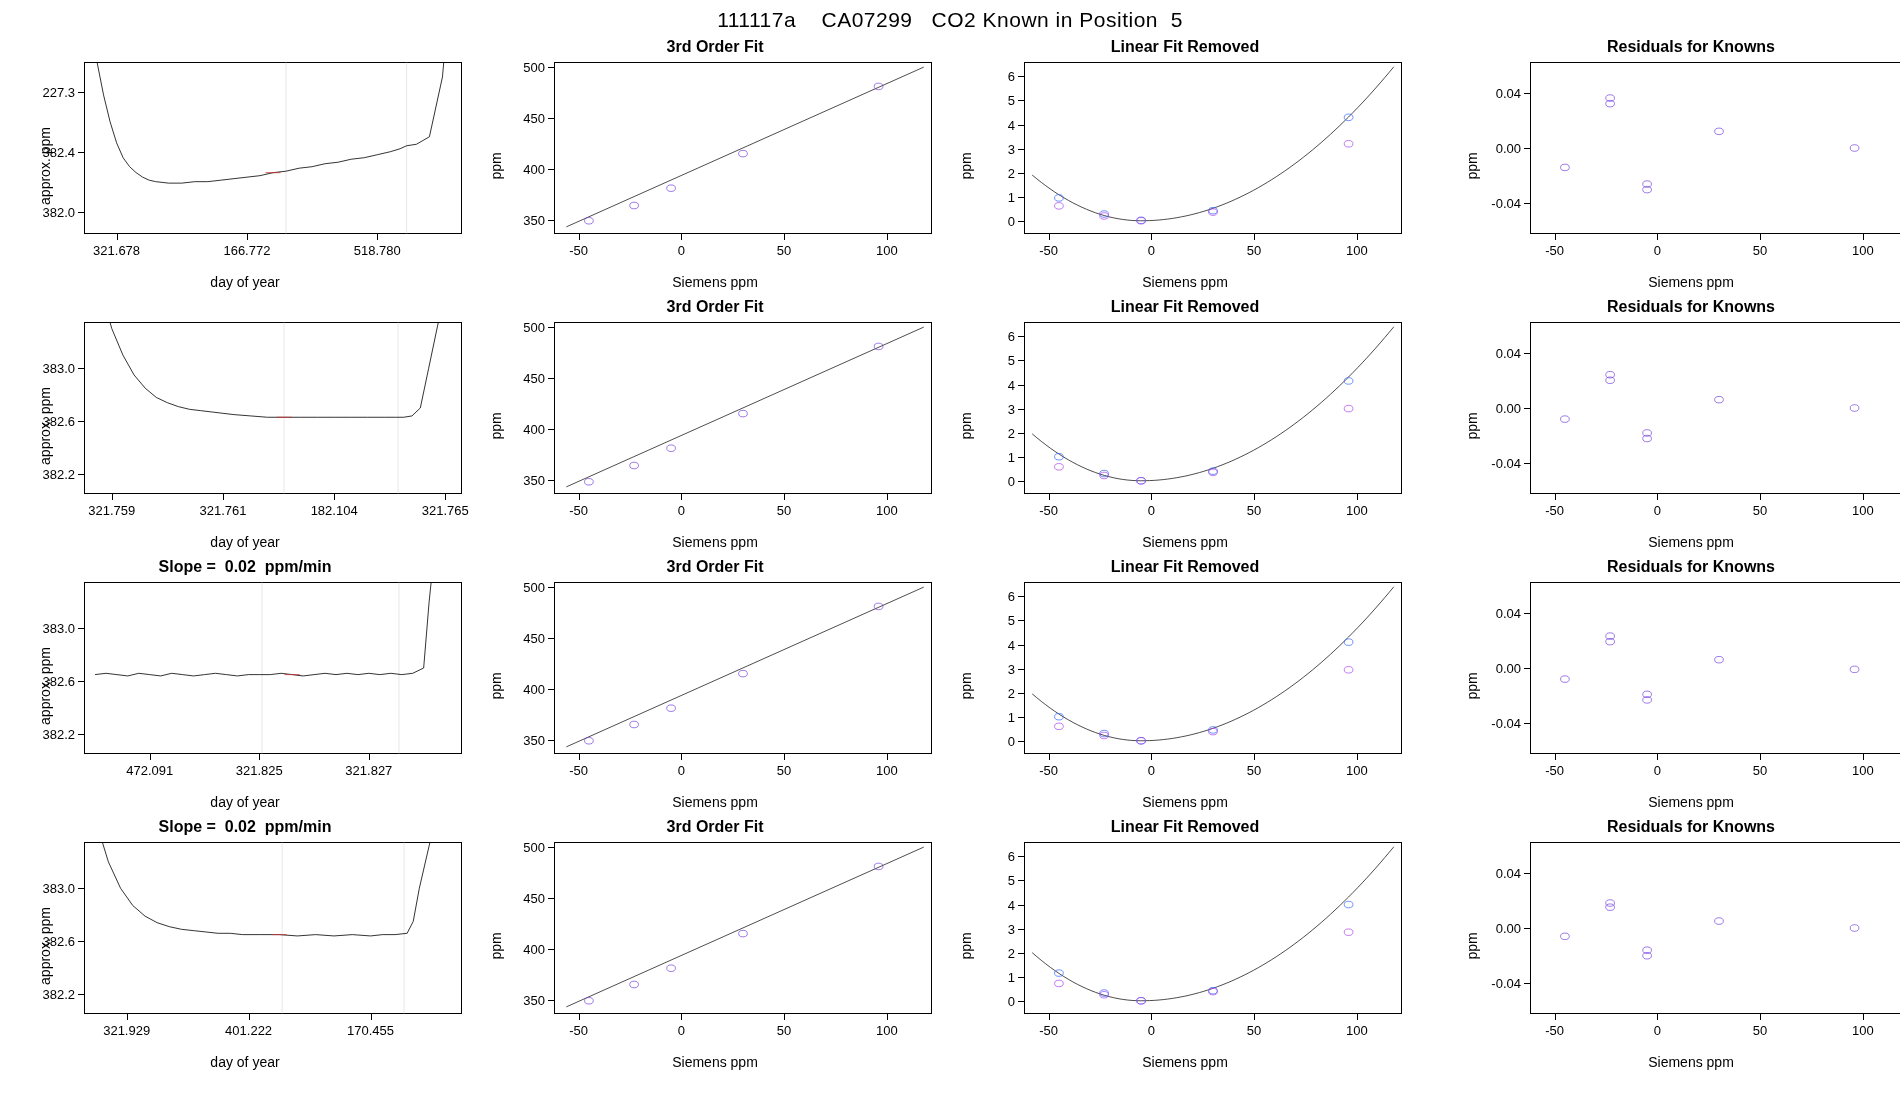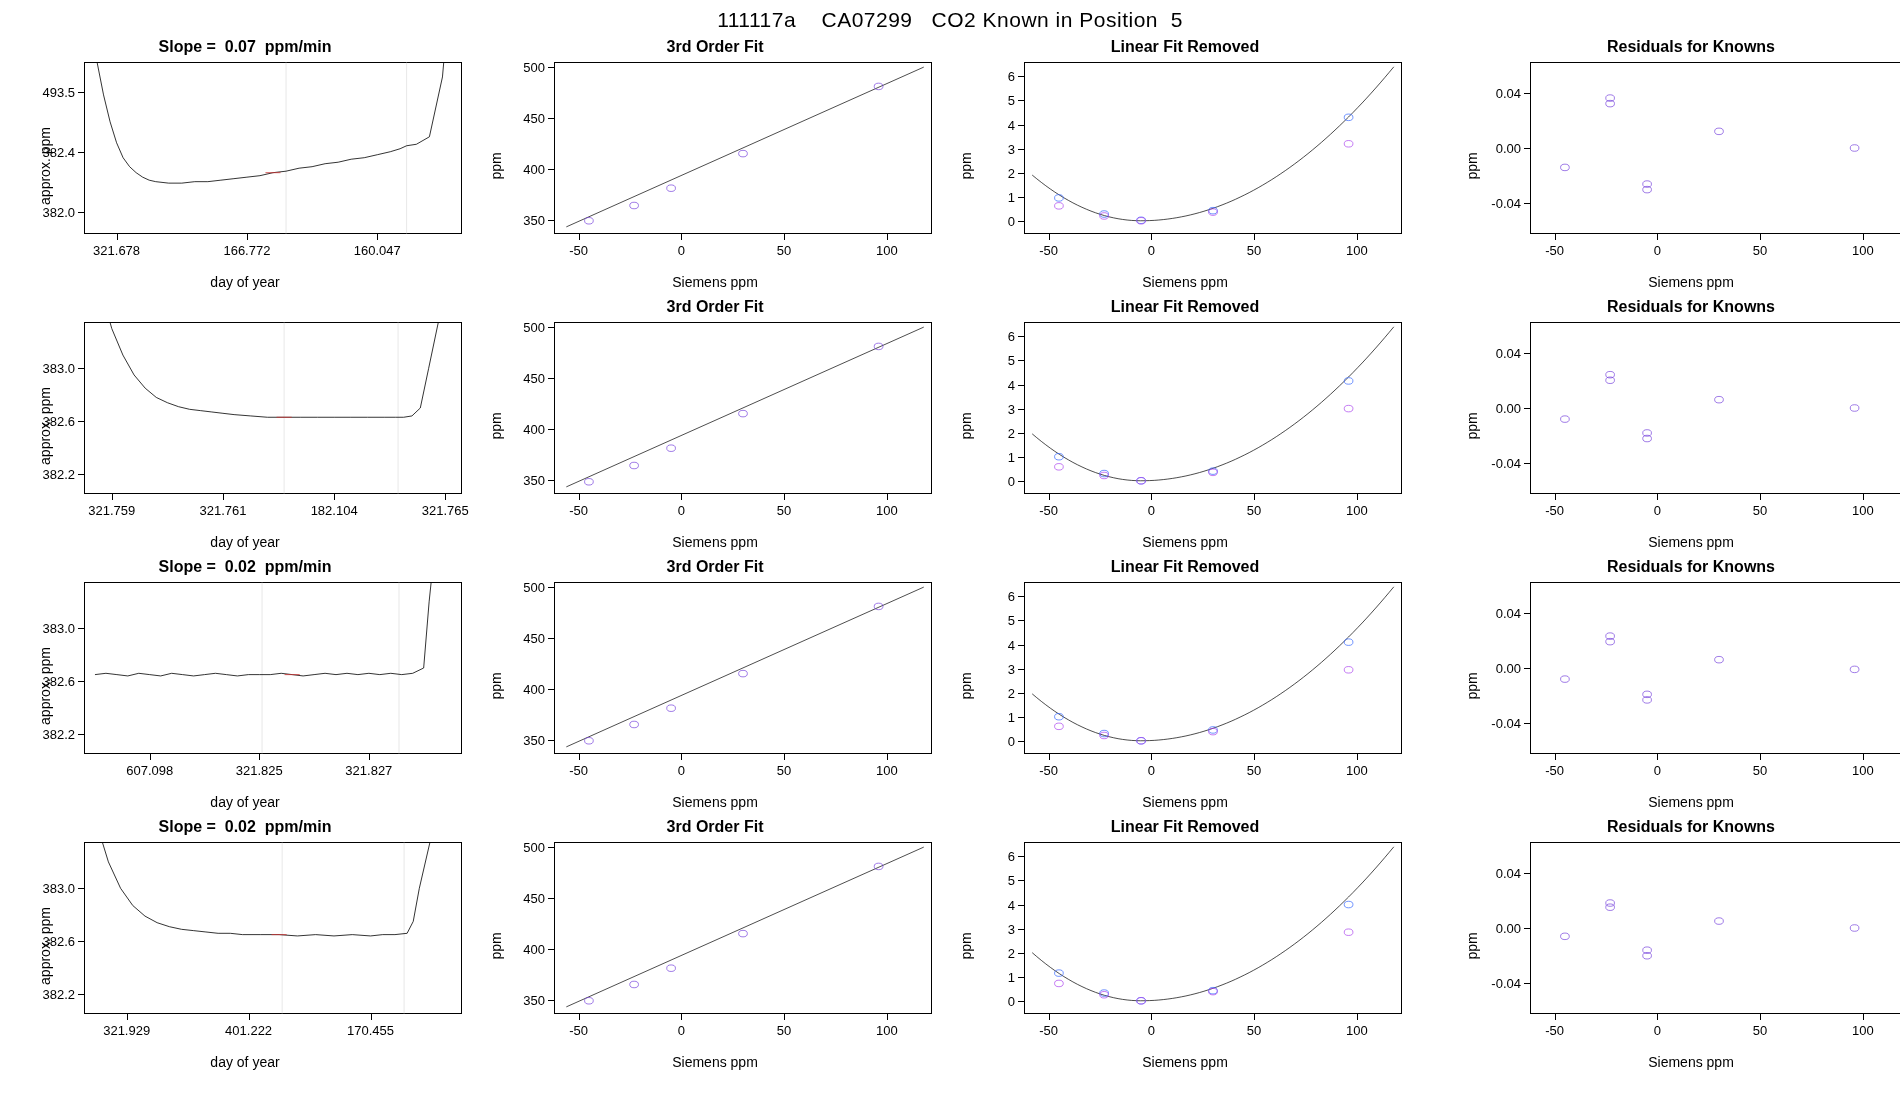--- a/index.html
+++ b/index.html
@@ -26,43 +26,42 @@
   .tickmark{position:absolute;background:#000;}
 </style>
 </head>
 <body>
 
 <div class="page">
   <div class="main-title">111117a    CA07299   CO2 Known in Position  5</div>
   <div class="grid">
       <div class="row">
         <div class="cell c0">
-          <div class="panel-title">Slope =  0.07  ppm/min</div>
           <div class="plotbox">
             <div class="frame"></div>
             <div class="svgwrap">
               <svg viewBox="0 0 100 100" preserveAspectRatio="none">
                 <line x1="53.448275862694175" y1="0" x2="53.448275862694175" y2="100" stroke="#bbbbbb" stroke-width="0.35" vector-effect="non-scaling-stroke"></line>
                 <line x1="85.34482758685745" y1="0" x2="85.34482758685745" y2="100" stroke="#bbbbbb" stroke-width="0.35" vector-effect="non-scaling-stroke"></line>
                 <path d="M1.72 -17.39 L3.45 0.00 L5.17 19.13 L6.90 34.78 L8.62 46.96 L10.34 55.65 L12.07 60.87 L13.79 64.35 L15.52 66.96 L17.24 68.70 L18.97 69.57 L22.41 70.43 L25.86 70.43 L29.31 69.57 L32.76 69.57 L36.21 68.70 L39.66 67.83 L43.10 66.96 L46.55 66.09 L50.00 64.35 L53.45 63.48 L56.90 61.74 L60.34 60.87 L63.79 59.13 L67.24 58.26 L70.69 56.52 L74.14 55.65 L77.59 53.91 L81.03 52.17 L83.62 50.43 L85.34 48.70 L87.93 47.83 L91.38 43.48 L94.83 8.70 L96.55 -34.78 " fill="none" stroke="#000000" stroke-width="0.8" vector-effect="non-scaling-stroke"></path>
                 <line x1="48.00000000049003" y1="64.34782608695858" x2="52.00000000049003" y2="64.34782608695858" stroke="#cc3333" stroke-width="0.8" vector-effect="non-scaling-stroke"></line>
               </svg>
             </div>
             <div class="tickmark" style="left: -6px; width: 6px; height: 1px; top: 86.9565%;"></div>
             <div class="ytick" style="right: 100%; margin-right: 9px; top: 86.9565%; transform: translateY(-50%);">382.0</div>
             <div class="tickmark" style="left: -6px; width: 6px; height: 1px; top: 52.1739%;"></div>
             <div class="ytick" style="right: 100%; margin-right: 9px; top: 52.1739%; transform: translateY(-50%);">382.4</div>
             <div class="tickmark" style="left: -6px; width: 6px; height: 1px; top: 17.3913%;"></div>
-            <div class="ytick" style="right: 100%; margin-right: 9px; top: 17.3913%; transform: translateY(-50%);">493.5</div>
+            <div class="ytick" style="right: 100%; margin-right: 9px; top: 17.3913%; transform: translateY(-50%);">227.3</div>
             <div class="tickmark" style="top: 100%; height: 6px; width: 1px; left: 8.62069%;"></div>
             <div class="xtick" style="top: calc(100% + 9px); left: 8.62069%; transform: translateX(-50%);">321.678</div>
             <div class="tickmark" style="top: 100%; height: 6px; width: 1px; left: 43.1034%;"></div>
             <div class="xtick" style="top: calc(100% + 9px); left: 43.1034%; transform: translateX(-50%);">166.772</div>
             <div class="tickmark" style="top: 100%; height: 6px; width: 1px; left: 77.5862%;"></div>
-            <div class="xtick" style="top: calc(100% + 9px); left: 77.5862%; transform: translateX(-50%);">160.047</div>
+            <div class="xtick" style="top: calc(100% + 9px); left: 77.5862%; transform: translateX(-50%);">518.780</div>
           </div>
           <div class="xlab">day of year</div>
           <div class="ylab two">approx. ppm</div>
         </div>
         <div class="cell c1">
           <div class="panel-title">3rd Order Fit</div>
           <div class="plotbox">
             <div class="frame"></div>
             <div class="svgwrap">
               <svg viewBox="0 0 100 100" preserveAspectRatio="none">
@@ -329,21 +328,21 @@
                 <line x1="53.072463768056245" y1="53.846153846156874" x2="57.072463768056245" y2="53.846153846156874" stroke="#cc3333" stroke-width="0.8" vector-effect="non-scaling-stroke"></line>
               </svg>
             </div>
             <div class="tickmark" style="left: -6px; width: 6px; height: 1px; top: 88.4615%;"></div>
             <div class="ytick" style="right: 100%; margin-right: 9px; top: 88.4615%; transform: translateY(-50%);">382.2</div>
             <div class="tickmark" style="left: -6px; width: 6px; height: 1px; top: 57.6923%;"></div>
             <div class="ytick" style="right: 100%; margin-right: 9px; top: 57.6923%; transform: translateY(-50%);">382.6</div>
             <div class="tickmark" style="left: -6px; width: 6px; height: 1px; top: 26.9231%;"></div>
             <div class="ytick" style="right: 100%; margin-right: 9px; top: 26.9231%; transform: translateY(-50%);">383.0</div>
             <div class="tickmark" style="top: 100%; height: 6px; width: 1px; left: 17.3913%;"></div>
-            <div class="xtick" style="top: calc(100% + 9px); left: 17.3913%; transform: translateX(-50%);">607.098</div>
+            <div class="xtick" style="top: calc(100% + 9px); left: 17.3913%; transform: translateX(-50%);">472.091</div>
             <div class="tickmark" style="top: 100%; height: 6px; width: 1px; left: 46.3768%;"></div>
             <div class="xtick" style="top: calc(100% + 9px); left: 46.3768%; transform: translateX(-50%);">321.825</div>
             <div class="tickmark" style="top: 100%; height: 6px; width: 1px; left: 75.3623%;"></div>
             <div class="xtick" style="top: calc(100% + 9px); left: 75.3623%; transform: translateX(-50%);">321.827</div>
           </div>
           <div class="xlab">day of year</div>
           <div class="ylab two">approx. ppm</div>
         </div>
         <div class="cell c1">
           <div class="panel-title">3rd Order Fit</div>

